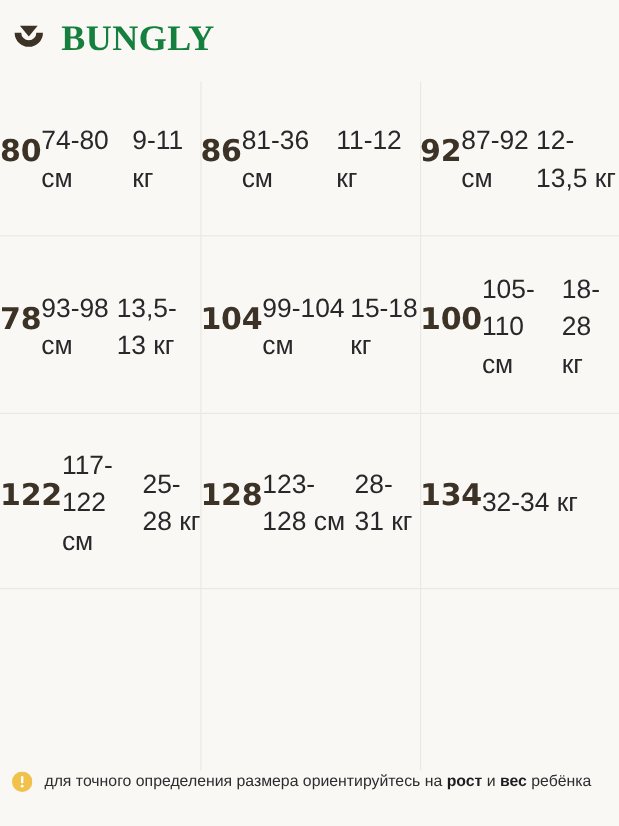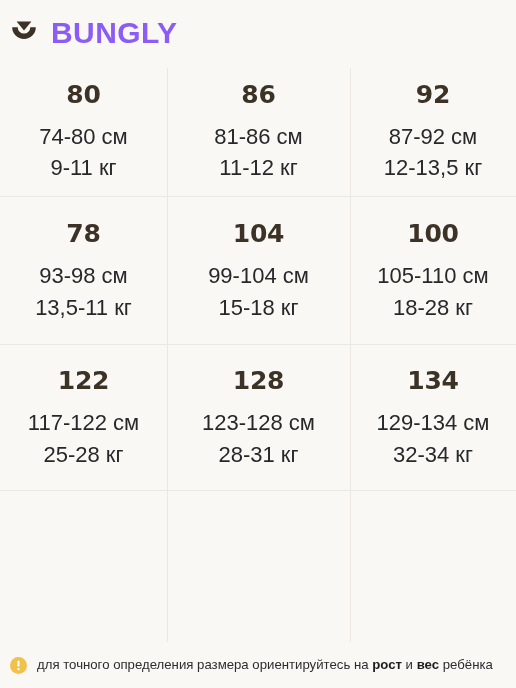--- a/index.html
+++ b/index.html
@@ -37,45 +37,44 @@
     width: 30px;
     height: 30px;
     margin-right: 12px;
     flex: 0 0 auto;
     display: block;
   }
   .brand-name {
     font-size: 30px;
     font-weight: bold;
     letter-spacing: 0.4px;
-    color: #8b5cf6;
+    color: #15803d;
     line-height: 1;
-    font-family: Liberation Sans, sans-serif;
+    font-family: Liberation Serif, serif;
   }
 
   
   .grid-wrap {
     position: relative;
     flex: 1 1 auto;
   }
   .grid {
     position: absolute;
     left: 0;
     top: 0;
     width: 516px;
     height: 578px;
     display: grid;
     grid-template-columns: 167px 183px 166px;
     grid-template-rows: 131px 148px 146px 153px;
   }
   .cell {
     display: flex;
-    flex-direction: column;
+    flex-direction: row;
     align-items: center;
-    justify-content: center;
     box-sizing: border-box;
     padding-top: 4px;
   }
   .cell.empty { visibility: hidden; }
 
   .cell-size {
     font-size: 25px;
     font-weight: bold;
     color: #3c3226;
     line-height: 1;
@@ -110,21 +109,20 @@
   }
   .rule-h.h1 { top: 131px; }
   .rule-h.h2 { top: 279px; }
   .rule-h.h3 { top: 425px; }
 
   
   .note {
     flex: 0 0 auto;
     height: 45px;
     display: flex;
-    align-items: center;
     padding-left: 10px;
     padding-right: 3px;
     box-sizing: border-box;
   }
   .note-icon {
     width: 17px;
     height: 17px;
     flex: 0 0 auto;
     margin-right: 10px;
     display: block;
@@ -165,34 +163,34 @@
     <div class="grid">
 
       <div class="cell">
         <div class="cell-size">80</div>
         <div class="cell-height">74-80 см</div>
         <div class="cell-weight">9-11 кг</div>
       </div>
 
       <div class="cell">
         <div class="cell-size">86</div>
-        <div class="cell-height">81-86 см</div>
+        <div class="cell-height">81-36 см</div>
         <div class="cell-weight">11-12 кг</div>
       </div>
 
       <div class="cell">
         <div class="cell-size">92</div>
         <div class="cell-height">87-92 см</div>
         <div class="cell-weight">12-13,5 кг</div>
       </div>
 
       <div class="cell">
         <div class="cell-size">78</div>
         <div class="cell-height">93-98 см</div>
-        <div class="cell-weight">13,5-11 кг</div>
+        <div class="cell-weight">13,5-13 кг</div>
       </div>
 
       <div class="cell">
         <div class="cell-size">104</div>
         <div class="cell-height">99-104 см</div>
         <div class="cell-weight">15-18 кг</div>
       </div>
 
       <div class="cell">
         <div class="cell-size">100</div>
@@ -208,21 +206,20 @@
       </div>
 
       <div class="cell">
         <div class="cell-size">128</div>
         <div class="cell-height">123-128 см</div>
         <div class="cell-weight">28-31 кг</div>
       </div>
 
       <div class="cell">
         <div class="cell-size">134</div>
-        <div class="cell-height">129-134 см</div>
         <div class="cell-weight">32-34 кг</div>
       </div>
 
       <div class="cell empty"></div>
       <div class="cell empty"></div>
 
     </div>
   </div>
 
   <div class="note">

